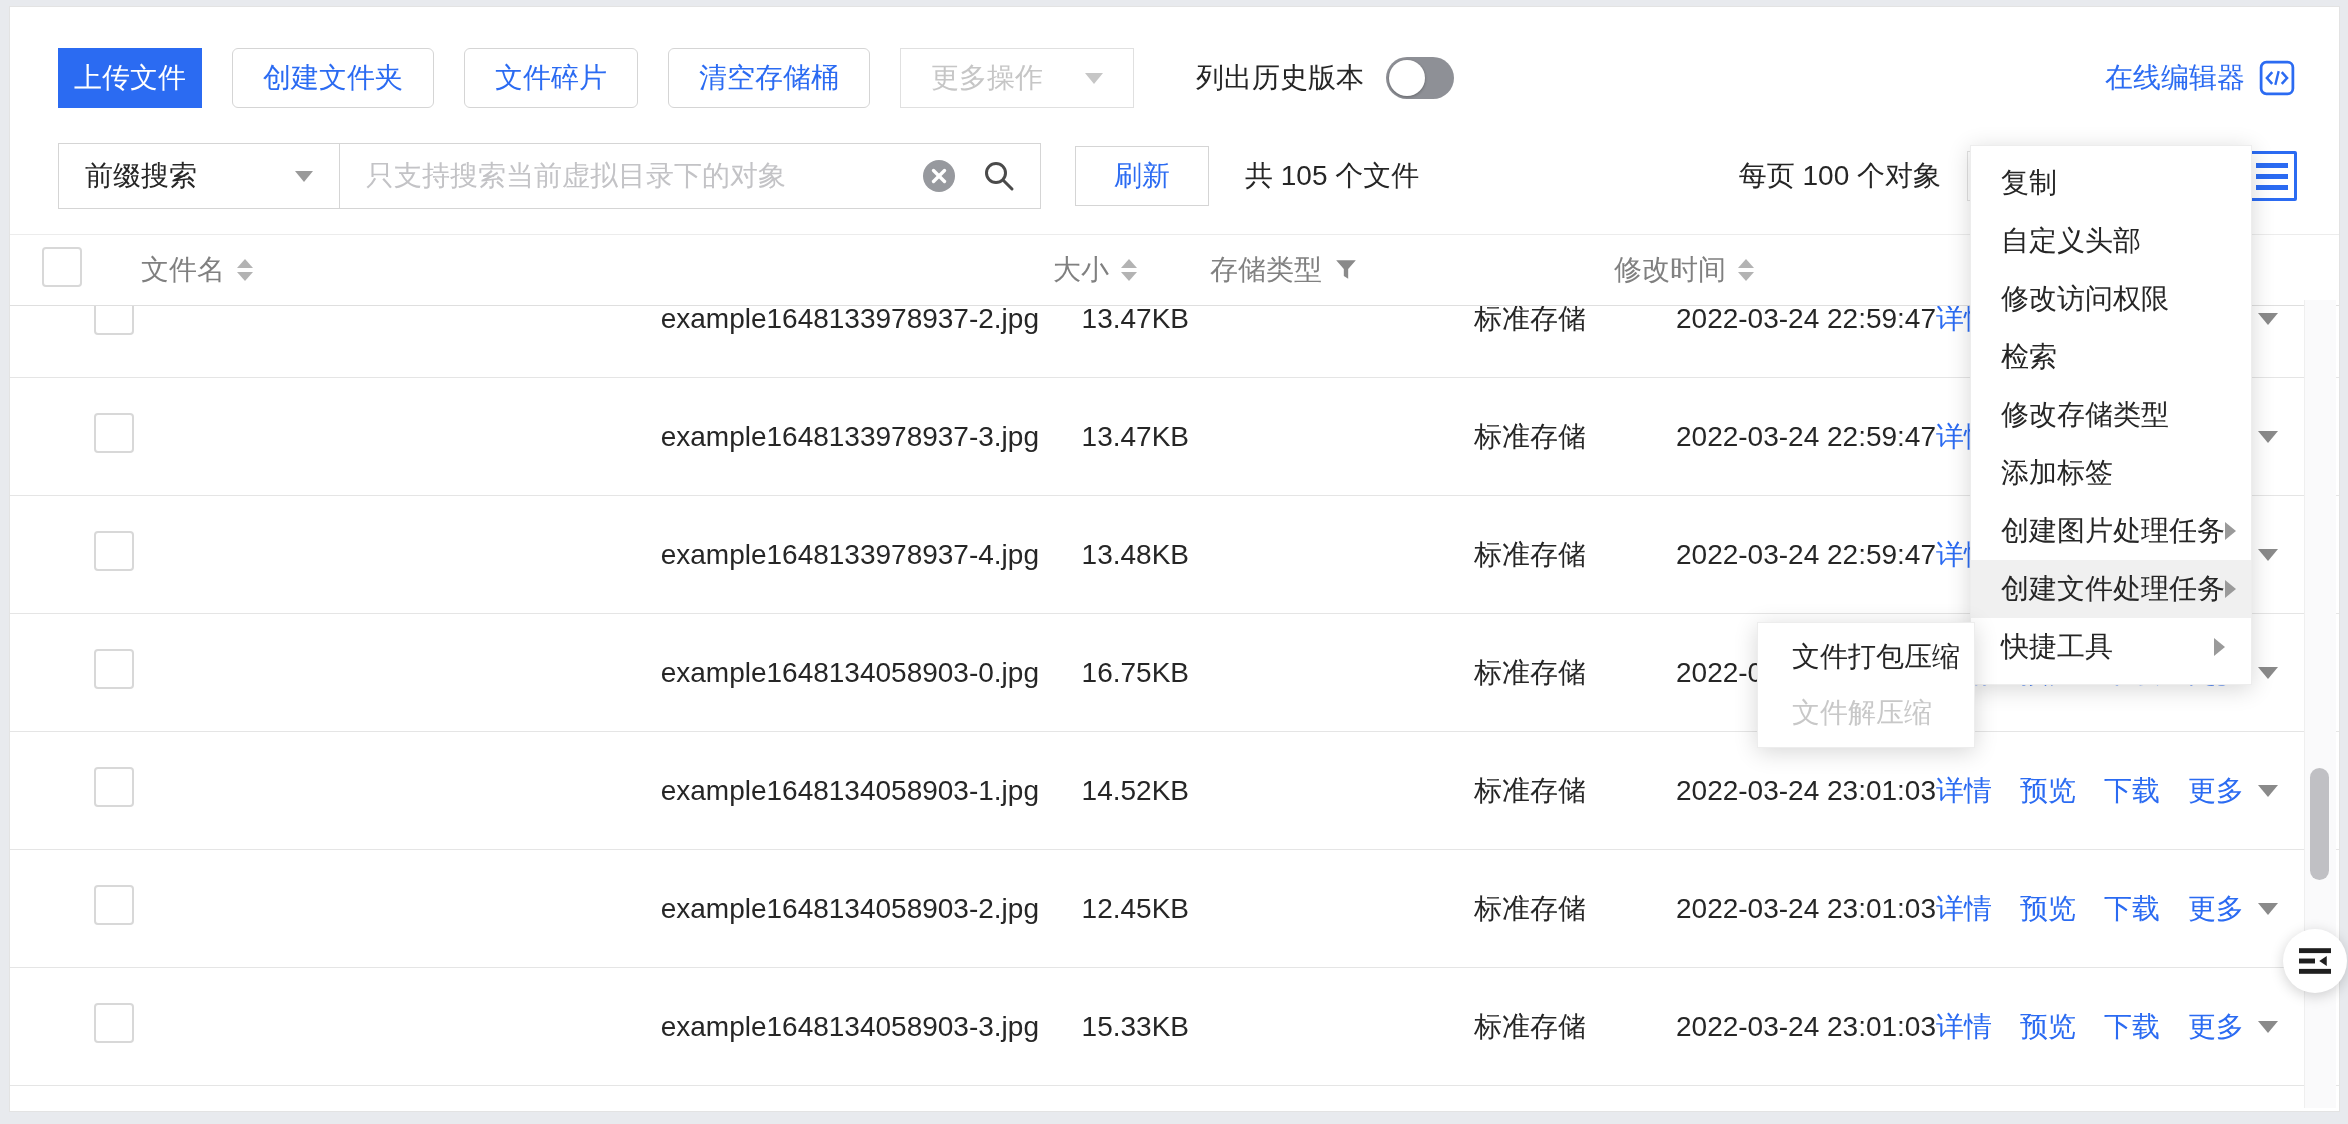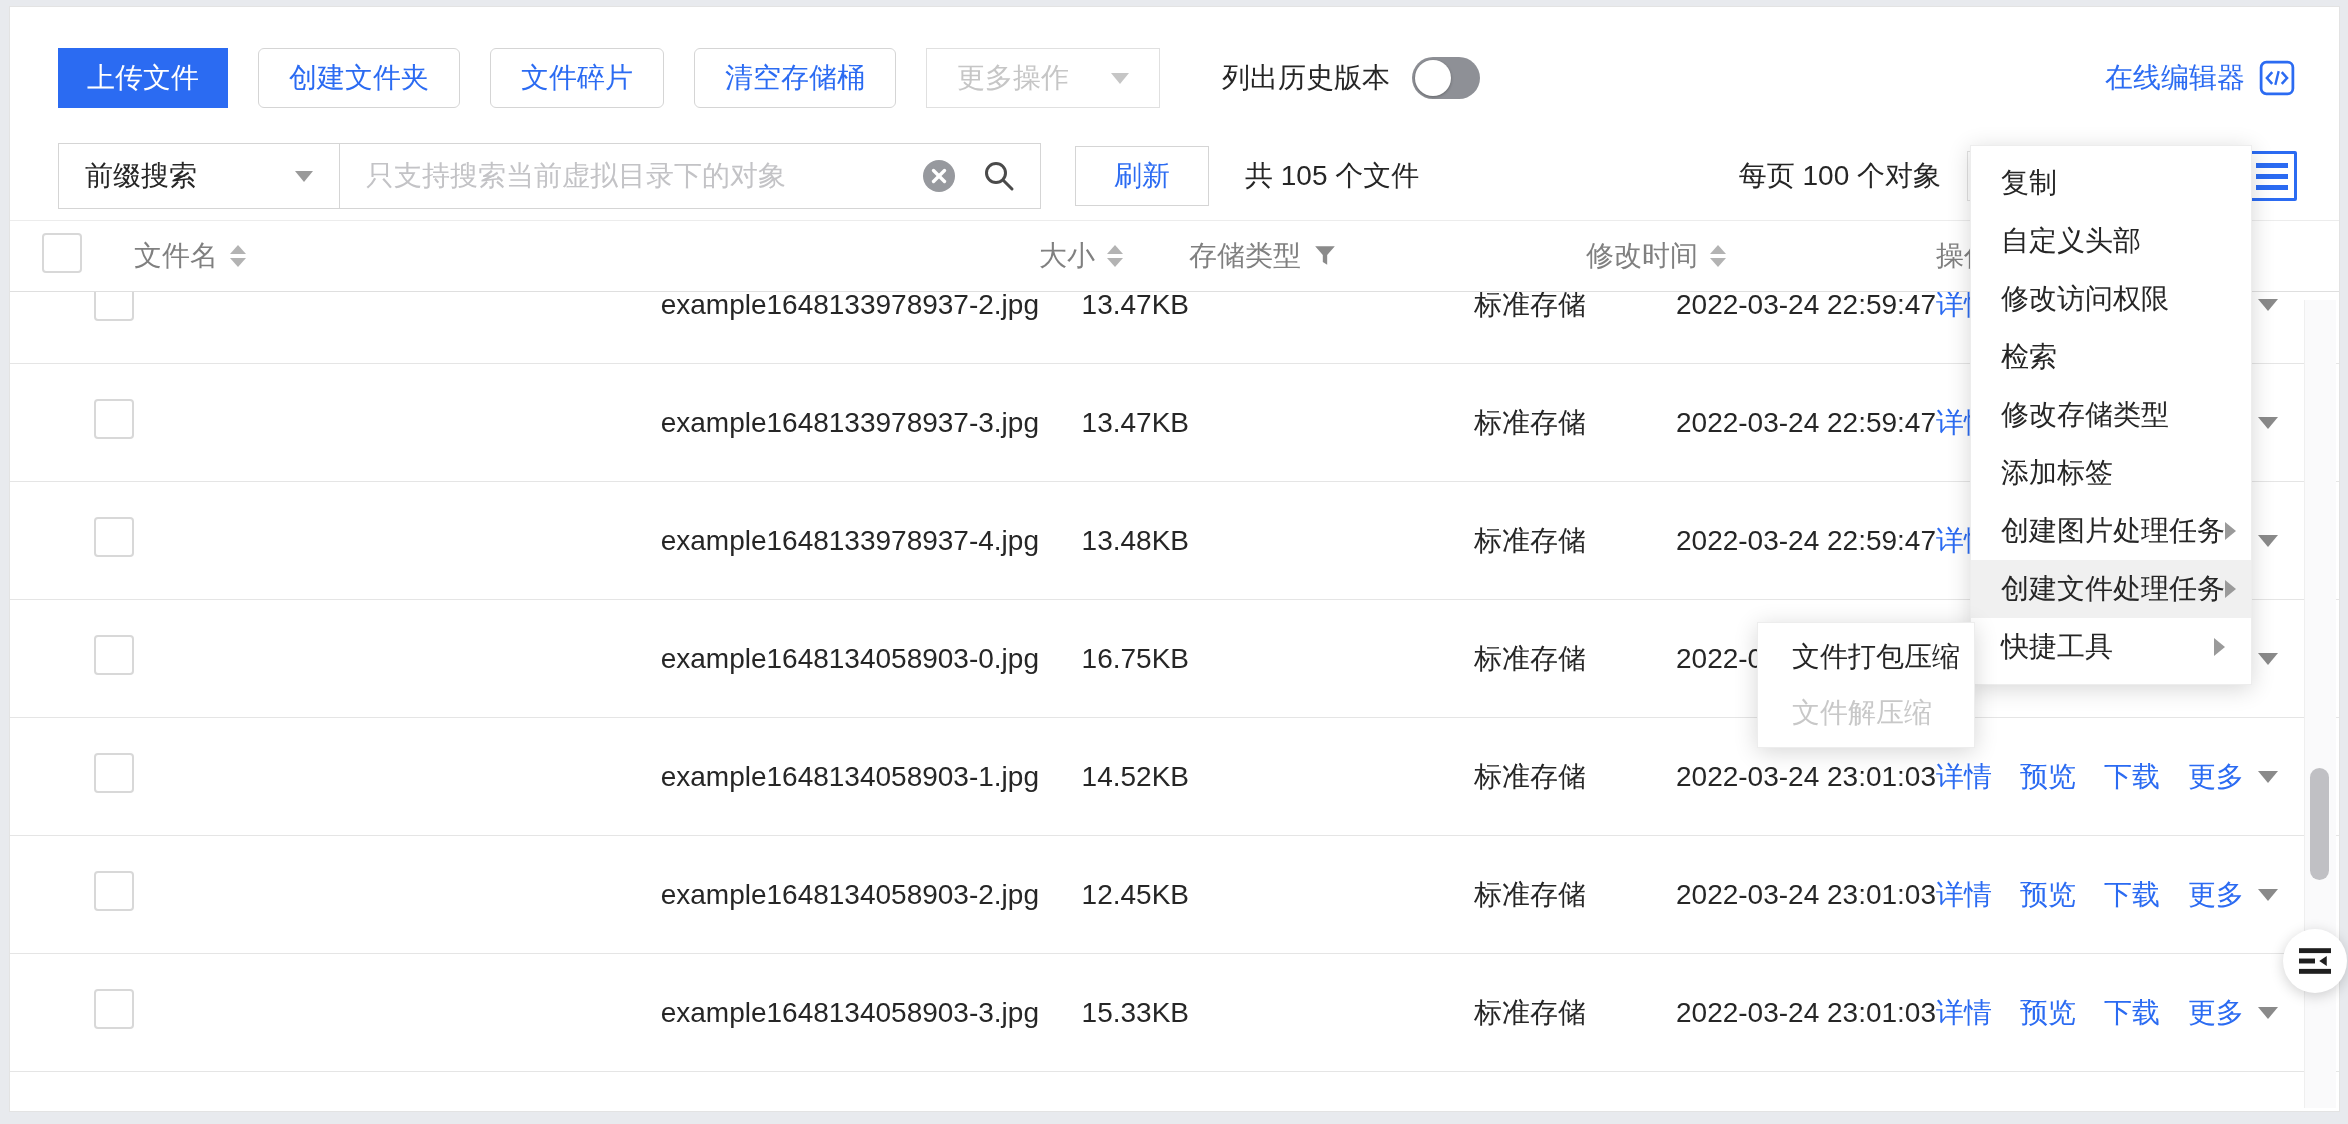--- a/index.html
+++ b/index.html
@@ -4,21 +4,21 @@
 <style>
   * { margin:0; padding:0; box-sizing:border-box; }
   html,body { width:2348px; height:1124px; overflow:hidden; }
   body { background:#e8eaee; font-family:"Liberation Sans","DejaVu Sans",sans-serif; font-size:28px; color:#262626; position:relative; }
 
   .card { position:absolute; left:9px; top:6px; right:8px; bottom:12px; background:#fff; border:1px solid #e3e3e3; overflow:hidden; }
 
   
   .toolbar { display:flex; align-items:center; padding:40px 44px 0 48px; height:102px; }
   .btn { height:60px; padding:0 30px; background:#fff; border:1px solid #d5d5d5; font-size:28px; font-family:inherit; cursor:pointer; display:inline-flex; align-items:center; justify-content:center; }
-  .btn.primary { background:#2b6bf2; border:none; color:#fff; padding:0 29px; }
+  .btn.primary { background:#2b6bf2; border:none; color:#fff; padding:0 16px; }
   .btn.outline { color:#2b6bf2;border-radius:6px; }
   .btn + .btn { margin-left:30px; }
   .btn.disabled { color:#c6c6c6; border-color:#e0e0e0; gap:42px; }
   .caret { width:0; height:0; border-left:9px solid transparent; border-right:9px solid transparent; border-top:11px solid #8a8a8a; }
   .caret.light { border-top-color:#c6c6c6; }
   .toggle-group { display:flex; align-items:center; margin-left:62px; }
   .toggle-label { color:#262626; }
   .toggle { width:68px; height:42px; border-radius:21px; background:#8e9096; display:inline-block; margin-left:22px; position:relative; cursor:pointer; }
   .toggle .knob { position:absolute; left:3px; top:3px; width:36px; height:36px; border-radius:50%; background:#fff; box-shadow:0 1px 3px rgba(0,0,0,.3); }
   .spacer { flex:1; }
@@ -33,21 +33,21 @@
   .btn-refresh { margin-left:34px; width:134px; color:#2b6bf2; }
   .total { margin-left:36px; white-space:nowrap; }
   .page-size { white-space:nowrap; margin-right:26px; }
   .pager-first { width:78px; height:50px; border:1px solid #e2e2e2; background:#fff; display:inline-flex; align-items:center; justify-content:center; cursor:pointer; }
   .pager-gap { width:202px; }
   .hamburger { width:50px; height:50px; border:3px solid #2b6bf2; background:#fff; border-radius:2px; display:inline-flex; flex-direction:column; align-items:center; justify-content:center; gap:6px; cursor:pointer; }
   .hamburger i { display:block; width:32px; height:5px; background:#2b6bf2; }
 
   
   .grid { display:grid; grid-template-columns:124px 905px 150px 397px 350px 1fr; align-items:center; }
-  .thead { height:72px; margin-top:11px; border-top:1px solid #ececec; border-bottom:1px solid #dfdfdf; color:#808080; }
+  .thead { height:72px; margin-top:25px; border-top:1px solid #ececec; border-bottom:1px solid #dfdfdf; color:#808080;gap:7px; }
   .hcell { display:flex; align-items:center; gap:12px; }
   .cb { width:40px; height:40px; border:2px solid #d8d8d8; border-radius:4px; background:#fff; margin-left:32px; display:inline-block; cursor:pointer; }
   .sort { display:inline-flex; flex-direction:column; gap:4px; cursor:pointer; }
   .sort b { width:0; height:0; border-left:8px solid transparent; border-right:8px solid transparent; display:block; }
   .sort .up { border-bottom:9px solid #b3b3b3; }
   .sort .dn { border-top:9px solid #b3b3b3; }
   .tbody { overflow:hidden;text-align:right; }
   .tr { height:118px; border-bottom:1px solid #e5e5e5; background:#fff; }
   .tr.clipped { margin-top:-46px; }
   .tr.partial { height:34px; border-bottom:none; }

